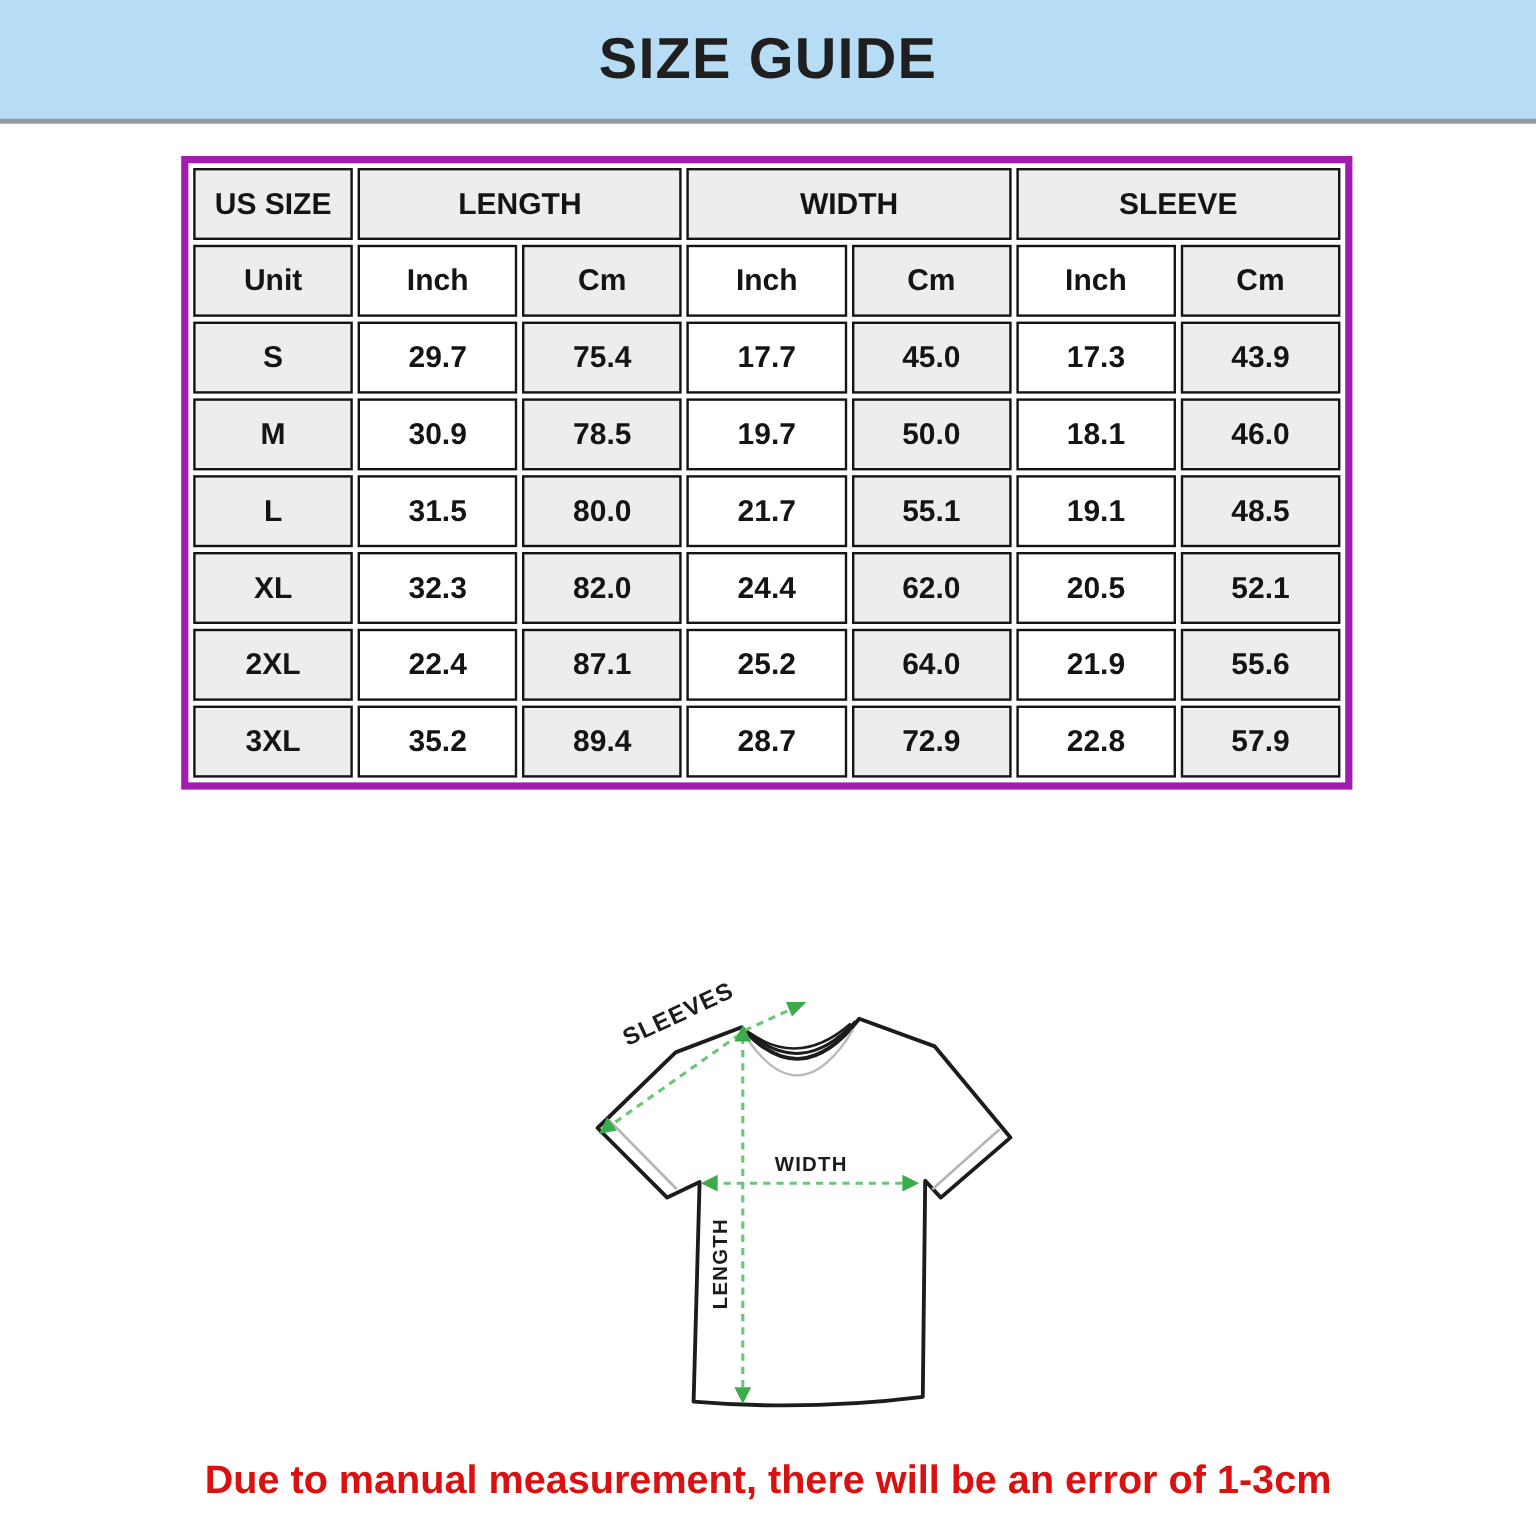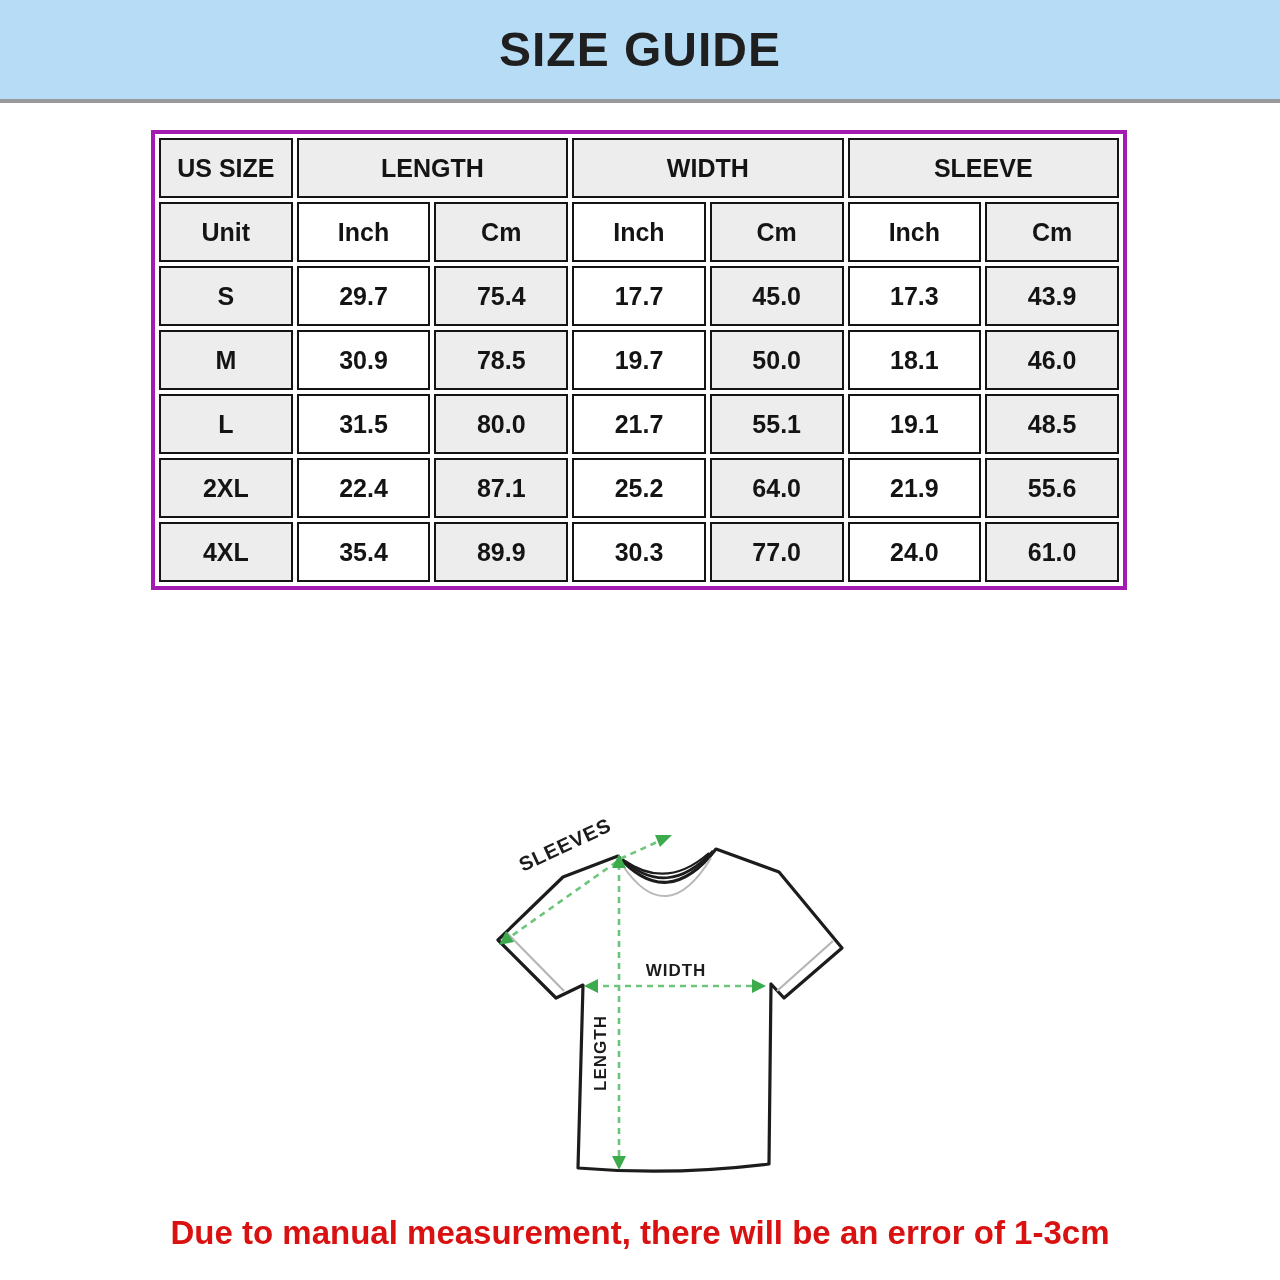--- a/index.html
+++ b/index.html
@@ -13,21 +13,21 @@
     background:#b7dcf6;border-bottom:4px solid #97999c;
     display:flex;align-items:center;justify-content:center;
   }
   .banner h1{
     margin:0;font-size:48px;font-weight:bold;color:#1f1f1f;letter-spacing:1px;
   }
   
   table.size-table{
     position:absolute;left:151px;top:130px;width:976px;
     border-collapse:separate;border-spacing:4px;
-    border:4px solid #a21caf;background:#ffffff;table-layout:fixed;
+    border:6px solid #a21caf;background:#ffffff;table-layout:fixed;
   }
   table.size-table td{
     border:2px solid #141414;height:56px;text-align:center;vertical-align:middle;
     font-size:25px;color:#141414;padding:0;
   }
   td.c-gray{background:#ededed;}
   td.c-white{background:#ffffff;margin-top:21px;}
   td.hdr{font-weight:bold;}
   td.size-cell{font-weight:bold;}
   td.val-cell{font-weight:700;}
@@ -84,36 +84,45 @@
       <tr>
         <td class="c-gray size-cell">L</td>
         <td class="c-white val-cell">31.5</td>
         <td class="c-gray val-cell">80.0</td>
         <td class="c-white val-cell">21.7</td>
         <td class="c-gray val-cell">55.1</td>
         <td class="c-white val-cell">19.1</td>
         <td class="c-gray val-cell">48.5</td>
       </tr>
       <tr>
+        <td class="c-gray size-cell">XL</td>
+        <td class="c-white val-cell">32.3</td>
+        <td class="c-gray val-cell">82.0</td>
+        <td class="c-white val-cell">24.4</td>
+        <td class="c-gray val-cell">62.0</td>
+        <td class="c-white val-cell">20.5</td>
+        <td class="c-gray val-cell">52.1</td>
+      </tr>
+      <tr>
         <td class="c-gray size-cell">2XL</td>
         <td class="c-white val-cell">22.4</td>
         <td class="c-gray val-cell">87.1</td>
         <td class="c-white val-cell">25.2</td>
         <td class="c-gray val-cell">64.0</td>
         <td class="c-white val-cell">21.9</td>
         <td class="c-gray val-cell">55.6</td>
       </tr>
       <tr>
-        <td class="c-gray size-cell">4XL</td>
-        <td class="c-white val-cell">35.4</td>
-        <td class="c-gray val-cell">89.9</td>
-        <td class="c-white val-cell">30.3</td>
-        <td class="c-gray val-cell">77.0</td>
-        <td class="c-white val-cell">24.0</td>
-        <td class="c-gray val-cell">61.0</td>
+        <td class="c-gray size-cell">3XL</td>
+        <td class="c-white val-cell">35.2</td>
+        <td class="c-gray val-cell">89.4</td>
+        <td class="c-white val-cell">28.7</td>
+        <td class="c-gray val-cell">72.9</td>
+        <td class="c-white val-cell">22.8</td>
+        <td class="c-gray val-cell">57.9</td>
       </tr>
     </tbody>
 </table>
 
 <div class="tshirt-wrap">
   <svg width="460" height="380" viewBox="455 810 460 380" xmlns="http://www.w3.org/2000/svg">
 
     <path d="M563,877 L618,856
          Q667,912 716,849
          L779,872

